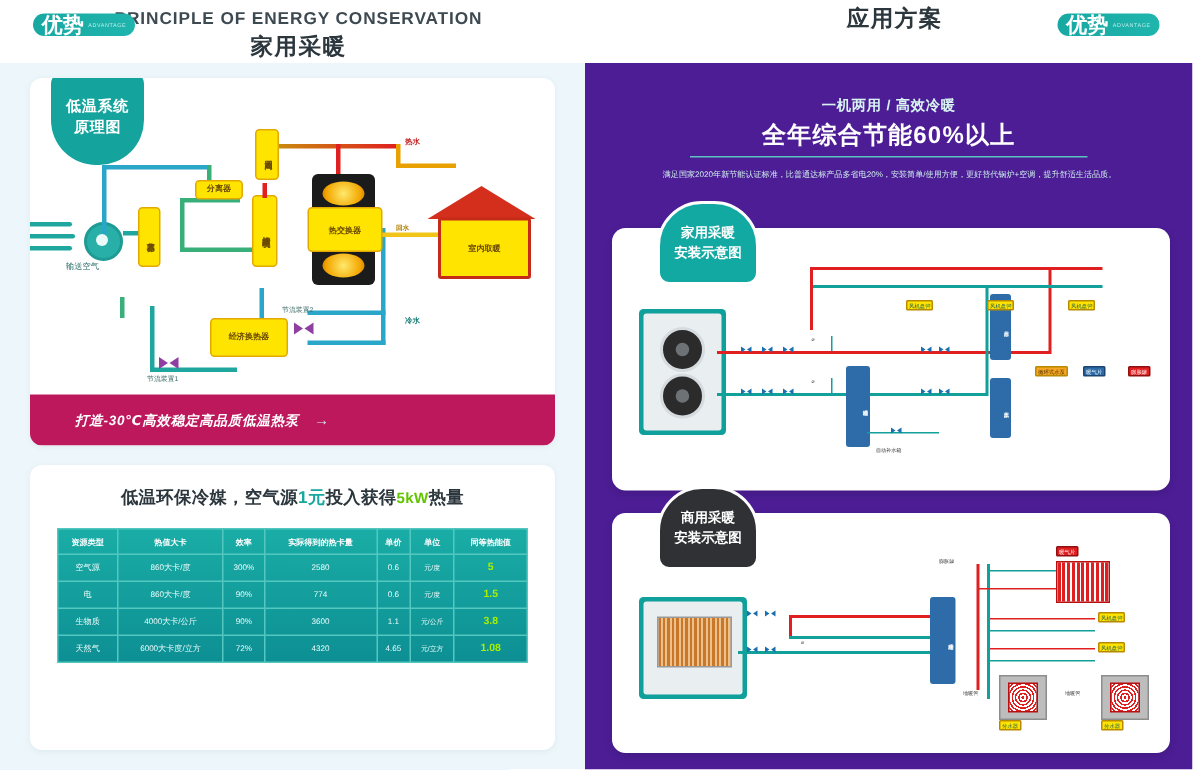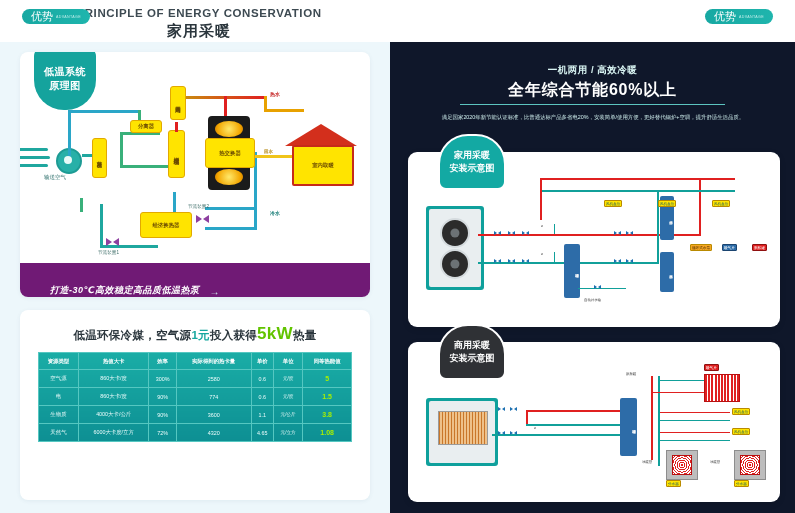--- a/index.html
+++ b/index.html
@@ -22,21 +22,21 @@
     font-size:15px;font-weight:bold;color:#2b363d;text-align:center;
     padding-top:3px;letter-spacing:1px;
   }
   .pill{
     position:absolute;top:9px;height:15px;width:68px;border-radius:8px;
     background:linear-gradient(90deg,#17a8a2,#1fb5ad);
     display:flex;align-items:center;justify-content:center;gap:3px;
   }
   .pill-l{left:22px;}
   .pill-r{right:22px;}
-  .pill .cn{font-size:11px;color:#fff;font-weight:normal;}
+  .pill .cn{font-size:14px;color:#fff;font-weight:bold;}
   .pill .en{font-size:3.6px;color:#bdece9;letter-spacing:.4px;}
 
   
   .left{
     position:absolute;left:0;top:42px;width:390px;height:471px;
     background:#edf7fb;
   }
   .panel{
     position:absolute;background:#ffffff;border-radius:8px;
     box-shadow:0 1px 4px rgba(60,90,110,.08);
@@ -105,22 +105,22 @@
   }
   .house .body{
     position:absolute;left:2px;top:21px;width:58px;height:37px;background:#ffe400;
     border:2px solid #c62b18;border-radius:2px;
     display:flex;align-items:center;justify-content:center;
     font-size:5.4px;color:#6b4b00;font-weight:bold;
   }
   .waterlabel{position:absolute;font-size:5px;color:#444;font-weight:bold;}
 
   .banner{
-    position:absolute;left:0;bottom:0;width:350px;height:34px;background:#701a75;
-    display:flex;align-items:flex-end;
+    position:absolute;left:0;bottom:0;width:350px;height:34px;background:#be185d;
+    display:flex;align-items:center;
   }
   .banner .txt{
     margin-left:30px;color:#fff;font-size:9px;font-weight:bold;font-style:italic;
     letter-spacing:.5px;
   }
   .banner .arrowtxt{margin-left:10px;color:#cdeeec;font-size:10px;}
   .bcircle{
     position:absolute;right:6px;bottom:-6px;width:104px;height:68px;
     background:#11a09a;border-radius:52px 52px 10px 10px;
     display:flex;flex-direction:column;align-items:center;justify-content:flex-end;
@@ -134,38 +134,38 @@
     background:#0d8c88;border:.6px solid #5fc9c4;border-radius:7px;
     padding:1.5px 6px;color:#d7f3f1;font-size:4.2px;white-space:nowrap;
   }
 
   
   .tbl-title{
     position:absolute;left:0;top:14px;width:350px;text-align:center;
     font-size:11.5px;font-weight:bold;color:#2b363d;letter-spacing:.3px;
   }
   .tbl-title .g{color:#17a79f;}
-  .tbl-title .n{color:#62c400;font-size:17px;}
+  .tbl-title .n{color:#62c400;font-size:10px;}
   .tblwrap{position:absolute;left:18px;top:42px;width:314px;}
   table{border-collapse:collapse;width:100%;
     background:linear-gradient(180deg,#1aada6,#0d8f93);}
   th{
     color:#ffffff;font-size:5.4px;font-weight:bold;padding:4.5px 1px;
     border:.6px solid #55c7c1;text-align:center;
   }
   td{
     color:#eafcfb;font-size:5.4px;padding:5px 1px;text-align:center;
     border:.6px solid #55c7c1;
   }
   td.hl{color:#a8f000;font-weight:bold;font-size:7px;}
   td.unitsmall{font-size:4.6px;}
 
   
   .right{
-    position:absolute;left:390px;top:42px;width:405px;height:471px;background:#0f172a;
+    position:absolute;left:390px;top:42px;width:405px;height:471px;background:#4c1d95;
   }
   .r-sub{
     position:absolute;left:0;top:22px;width:405px;text-align:center;
     color:#d8f4f2;font-size:9.5px;font-weight:bold;letter-spacing:.5px;
   }
   .r-main{
     position:absolute;left:0;top:38px;width:405px;text-align:center;
     color:#ffffff;font-size:16px;font-weight:bold;letter-spacing:.8px;
   }
   .r-rule{
@@ -257,20 +257,21 @@
     </div>
     <div class="hdr-en">PRINCIPLE OF ENERGY CONSERVATION</div>
     <div class="hdr-cn">家用采暖</div>
   </div>
 
   <div class="hdr hdr-right">
     <div class="pill pill-r">
       <span class="cn">优势</span>
       <span class="en">ADVANTAGE</span>
     </div>
+    <div class="hdr-cn">应用方案</div>
   </div>
 
   <div class="left">
 
     <div class="panel panel-diagram">
 
       <div class="dbadge">
         <span>低温系统</span>
         <span>原理图</span>
       </div>

